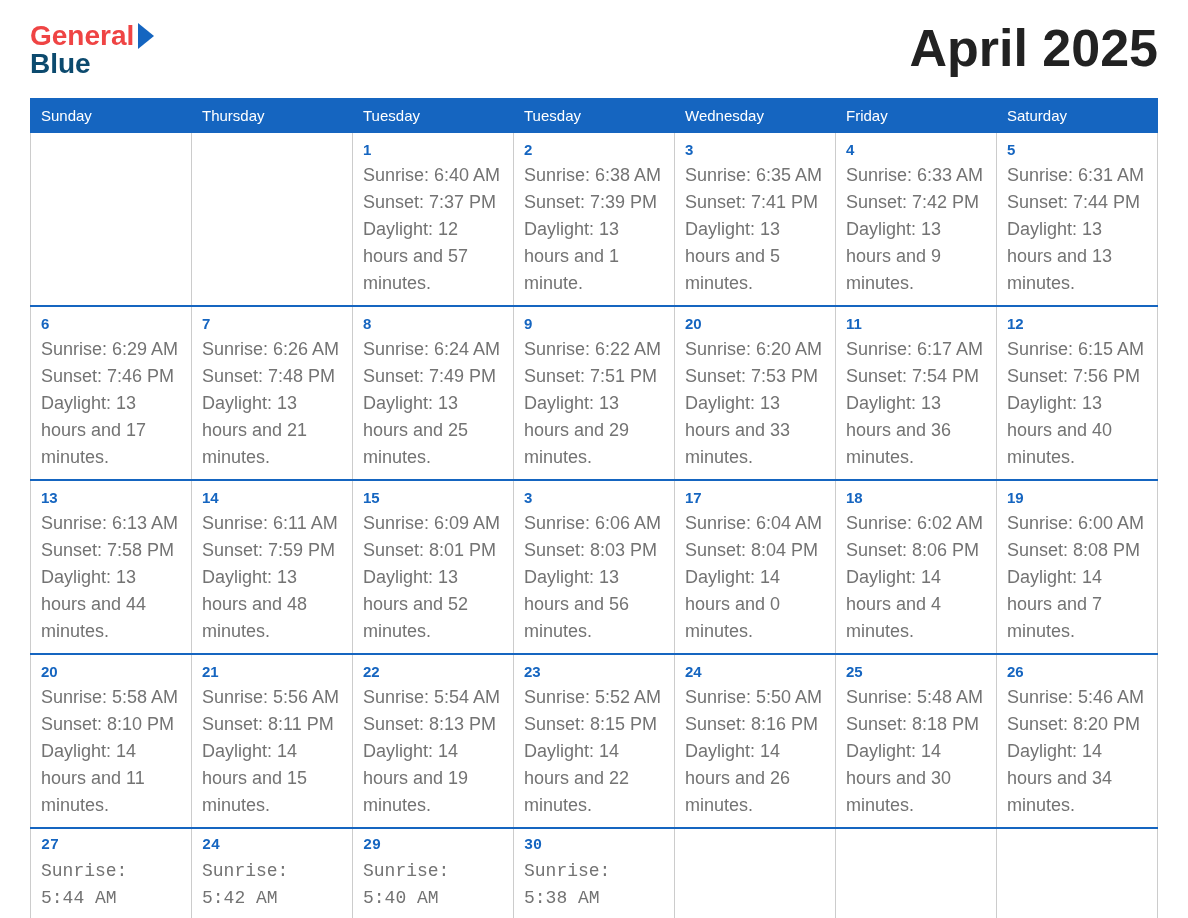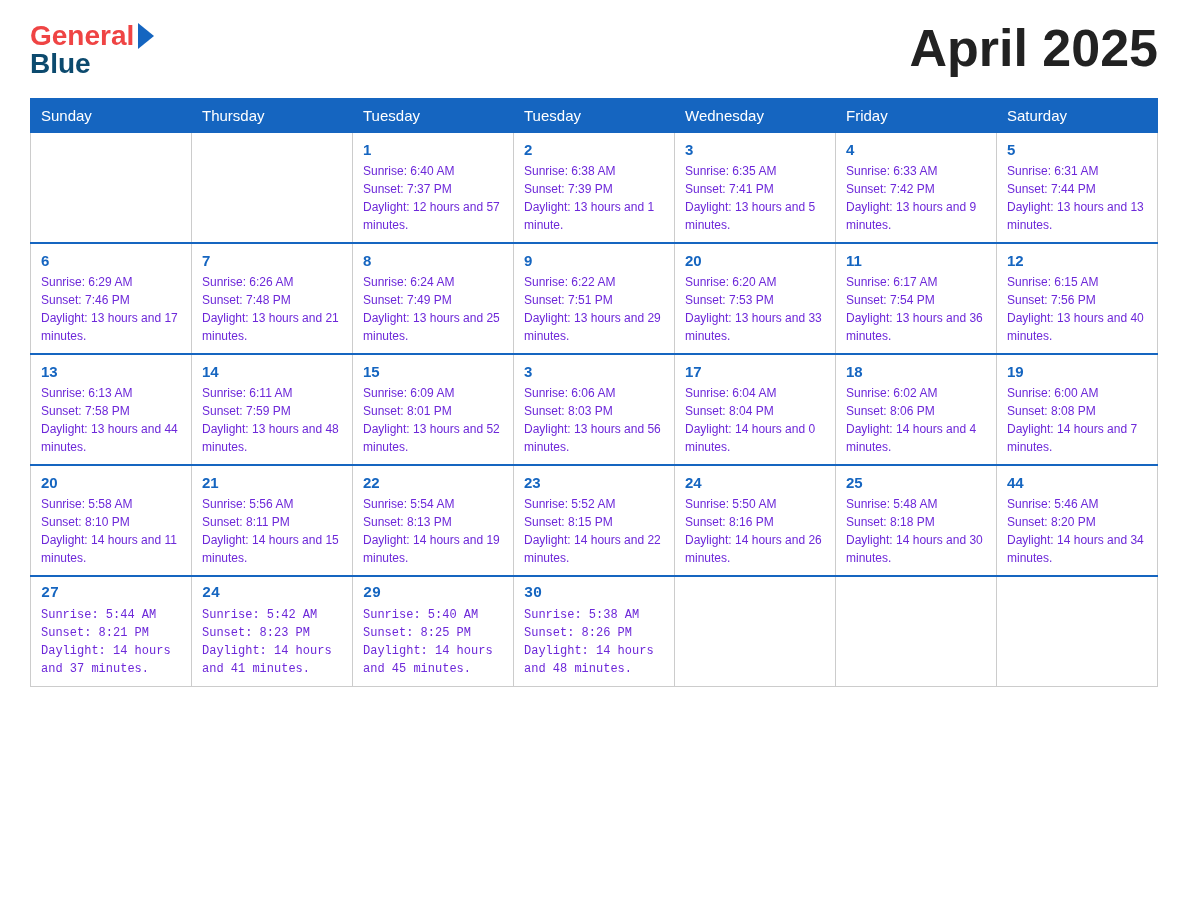--- a/index.html
+++ b/index.html
@@ -65,22 +65,22 @@
       font-family: Liberation Mono, monospace;
     }
     .day-number {
       font-size: 15px;
       color: #1565c0;
       font-weight: bold;
       margin-bottom: 4px;
       display: block;
     }
     .day-info {
-      font-size: 12px;
-      color: #6d28d9;
+      font-size: 18px;
+      color: #737373;
       line-height: 1.5;
     }
     .empty-cell {
       background: #fff;
     }
     .logo-general {
       font-size: 28px;
       font-weight: bold;
       color: #ef4444;
     }
@@ -228,21 +228,21 @@
         </td>
         <td>
           <span class="day-number">24</span>
           <div class="day-info">Sunrise: 5:50 AM<br>Sunset: 8:16 PM<br>Daylight: 14 hours and 26 minutes.</div>
         </td>
         <td>
           <span class="day-number">25</span>
           <div class="day-info">Sunrise: 5:48 AM<br>Sunset: 8:18 PM<br>Daylight: 14 hours and 30 minutes.</div>
         </td>
         <td>
-          <span class="day-number">44</span>
+          <span class="day-number">26</span>
           <div class="day-info">Sunrise: 5:46 AM<br>Sunset: 8:20 PM<br>Daylight: 14 hours and 34 minutes.</div>
         </td>
       </tr>
       <tr>
         <td>
           <span class="day-number">27</span>
           <div class="day-info">Sunrise: 5:44 AM<br>Sunset: 8:21 PM<br>Daylight: 14 hours and 37 minutes.</div>
         </td>
         <td>
           <span class="day-number">24</span>

